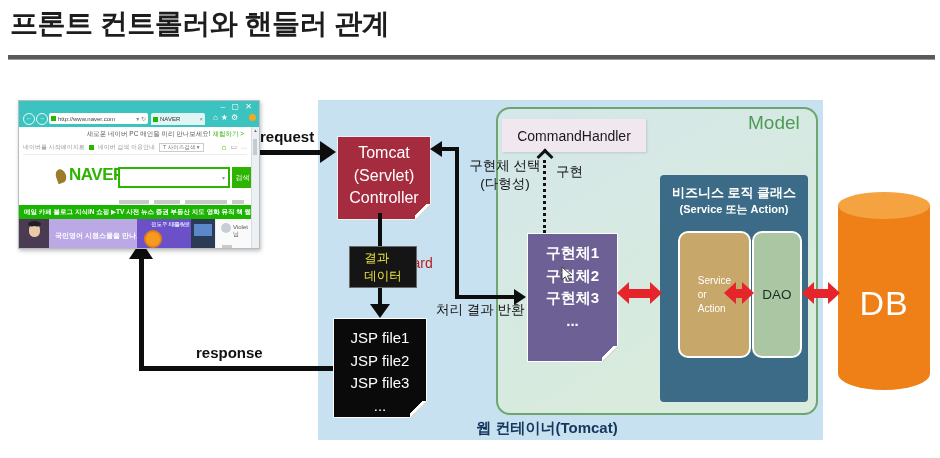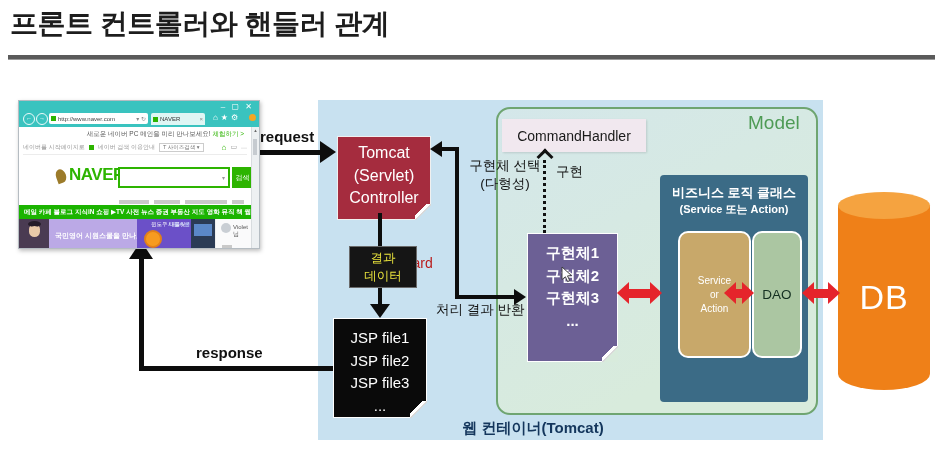--- a/index.html
+++ b/index.html
@@ -1,27 +1,27 @@
 <!DOCTYPE html>
 <html><head>
 <meta charset="utf-8">
 <style>
   html,body{margin:0;padding:0;background:#fff;}
   .stage{position:relative;width:940px;height:458px;background:#fff;overflow:hidden;
          font-family:"Liberation Sans","DejaVu Sans",sans-serif;color:#111;}
   .abs{position:absolute;}
-  .ctr{display:flex;align-items:center;justify-content:center;text-align:center;}
+  .ctr{display:flex;align-items:center;justify-content:center;}
 
   
   .slide-title{left:10px;top:5px;font-size:28px;font-weight:800;letter-spacing:-0.5px;color:#1d1d1d;}
   .title-rule{left:8px;top:55px;width:927px;height:4px;background:#5a5a5a;border-bottom:1px solid #9a9a9a;}
 
   
   .tomcat{left:318px;top:100px;width:505px;height:340px;background:#c8e1f0;}
-  .tomcat-label{left:318px;top:419px;width:430px;text-align:center;font-size:15px;font-weight:600;color:#14365c;}
+  .tomcat-label{left:318px;top:419px;width:430px;text-align:center;font-size:15px;font-weight:600;color:#14365c;padding-left:14px;}
   .model{left:496px;top:107px;width:322px;height:308px;border:2px solid #6fa571;border-radius:14px;
          background:linear-gradient(150deg,#d4e7ea 0%,#d8ebdc 75%);box-sizing:border-box;}
   .model-label{left:748px;top:112px;font-size:19px;color:#4e9b55;}
 
   
   .cmdh{left:502px;top:119px;width:144px;height:33px;background:#f1e8ef;font-size:14px;color:#1a1a1a;
         box-shadow:1px 1px 2px rgba(0,0,0,.12);}
   .fc{left:337px;top:136px;width:92px;height:77px;background:#a52c3e;border:1px solid #f0f0f0;color:#fff;
       font-size:16px;line-height:1.42;text-align:center;padding-top:5px;box-sizing:content-box;}
   .result{left:349px;top:246px;width:66px;height:40px;background:#151515;border:1px solid #6a6a6a;
@@ -35,21 +35,21 @@
        color:#fff;font-size:10px;line-height:1.4;box-sizing:border-box;}
   .dao{left:752px;top:231px;width:50px;height:127px;background:#abc6a2;border:2px solid #fff;border-radius:10px;
        color:#143021;font-size:13.5px;box-sizing:border-box;}
   .fold{position:absolute;right:-1px;bottom:-1px;}
 
   
   .db{left:838px;top:192px;width:92px;height:198px;}
   .db-body{position:absolute;left:0;right:0;top:13px;bottom:0;background:#ef8018;
            border-radius:0 0 50% 50%/0 0 16px 16px;}
   .db-top{position:absolute;left:0;right:0;top:0;height:27px;border-radius:50%;background:#f5a340;}
-  .db-label{position:absolute;left:0;right:0;top:86px;text-align:center;color:#fff;font-size:34px;letter-spacing:1px;}
+  .db-label{position:absolute;left:0;right:0;top:92px;text-align:center;color:#fff;font-size:34px;letter-spacing:1px;}
 
   
   .shaft{background:#0d0d0d;}
   .tri{width:0;height:0;}
   .lbl{font-size:14px;color:#b91c1c;margin-top:29px;}
   .lbl-b{font-weight:600;font-size:15px;color:#111;}
 
   
   .redarrow{display:flex;align-items:center;z-index:6;}
   .rh-l{width:0;height:0;border:11px solid transparent;border-left:none;border-right:12px solid #e5242b;}

